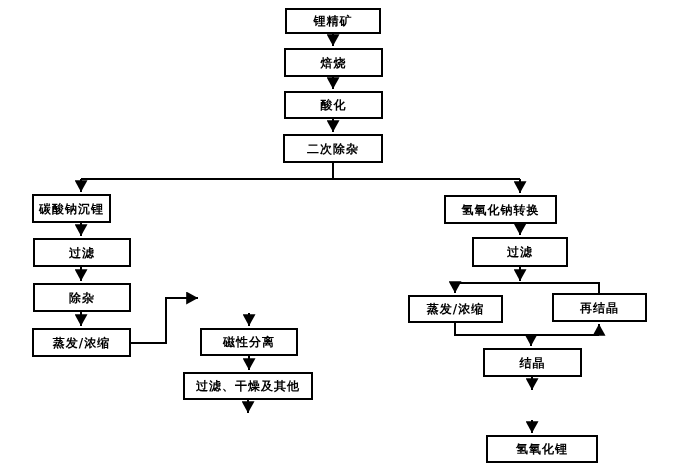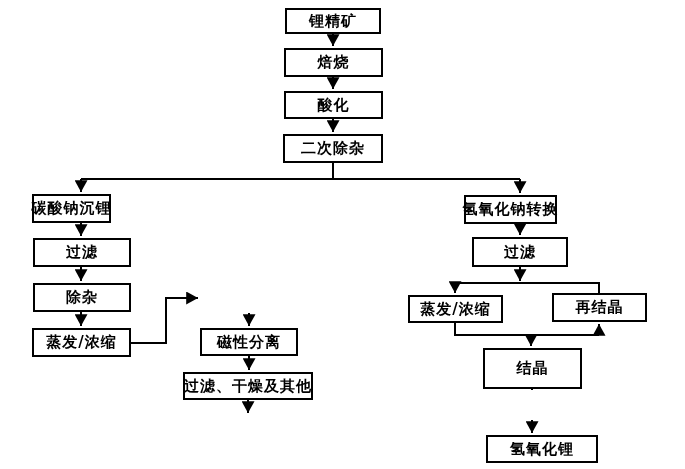--- a/index.html
+++ b/index.html
@@ -24,21 +24,21 @@
   }
   .node {
     position: absolute;
     box-sizing: border-box;
     border: 2px solid #000000;
     background: #ffffff;
     color: #000000;
     display: flex;
     align-items: center;
     justify-content: center;
-    font-size: 15px;
+    font-size: 12px;
     font-weight: bold;
     letter-spacing: 1px;
     white-space: nowrap;
     line-height: 1;
   }
 </style>
 </head>
 <body>
 
 <div id="canvas">
@@ -94,26 +94,26 @@
   <div class="node" style="left:33px;  top:283px; width:98px;  height:29px">除杂</div>
 
   <div class="node" style="left:32px;  top:328px; width:99px;  height:29px">蒸发/浓缩</div>
 
 
   <div class="node" style="left:200px; top:328px; width:98px;  height:28px">磁性分离</div>
 
   <div class="node" style="left:183px; top:372px; width:130px; height:28px">过滤、干燥及其他</div>
 
 
-  <div class="node" style="left:464px; top:195px; width:93px; height:29px">氢氧化钠转换</div>
+  <div class="node" style="left:444px; top:195px; width:113px; height:29px">氢氧化钠转换</div>
 
   <div class="node" style="left:472px; top:237px; width:96px;  height:30px">过滤</div>
 
   <div class="node" style="left:408px; top:295px; width:95px;  height:28px">蒸发/浓缩</div>
 
   <div class="node" style="left:552px; top:293px; width:95px;  height:29px">再结晶</div>
 
-  <div class="node" style="left:483px; top:348px; width:99px;  height:41px">结晶</div>
+  <div class="node" style="left:483px; top:348px; width:99px;  height:29px">结晶</div>
 
 
   <div class="node" style="left:486px; top:435px; width:112px;  height:28px">氢氧化锂</div>
 
 </div>
 
 </body></html>

